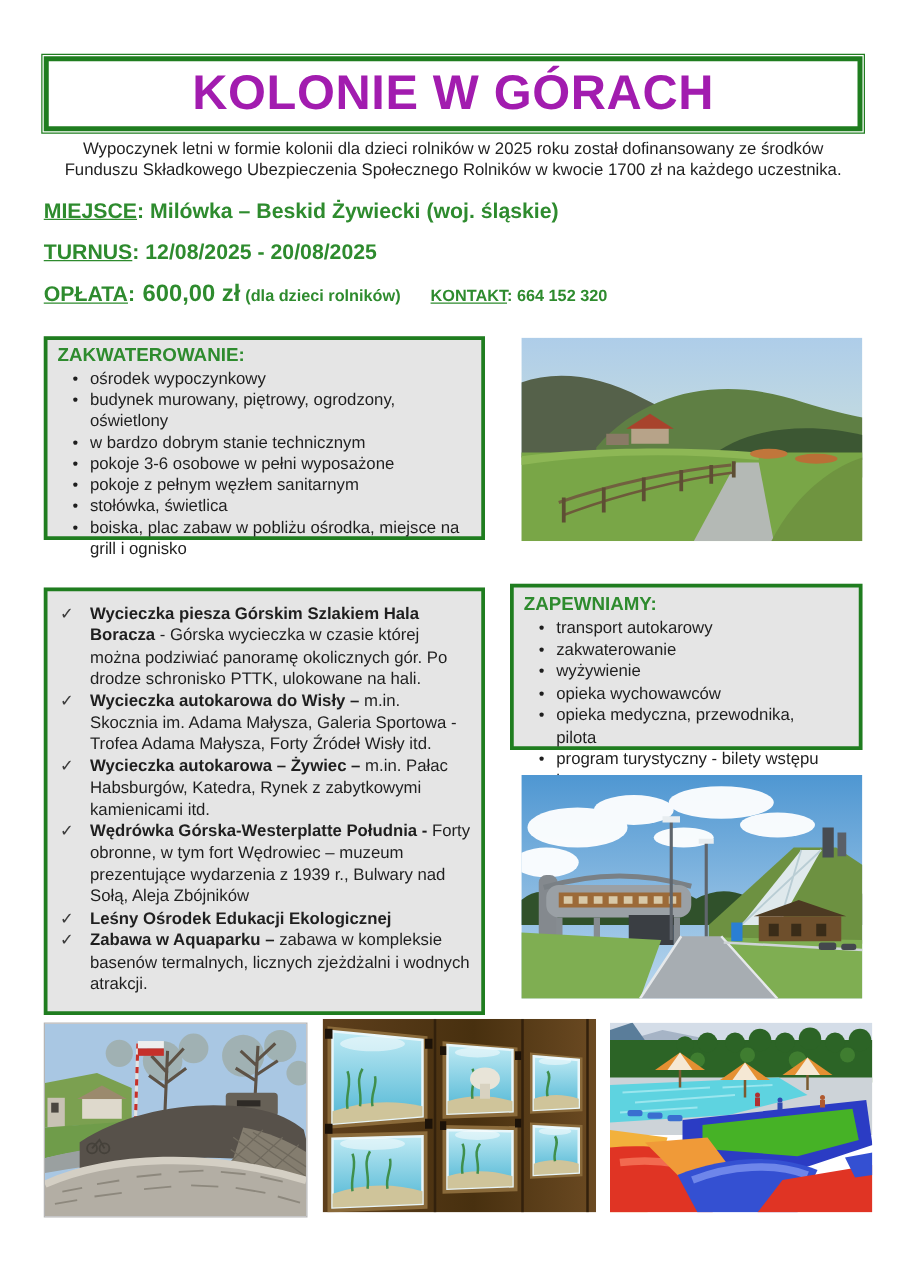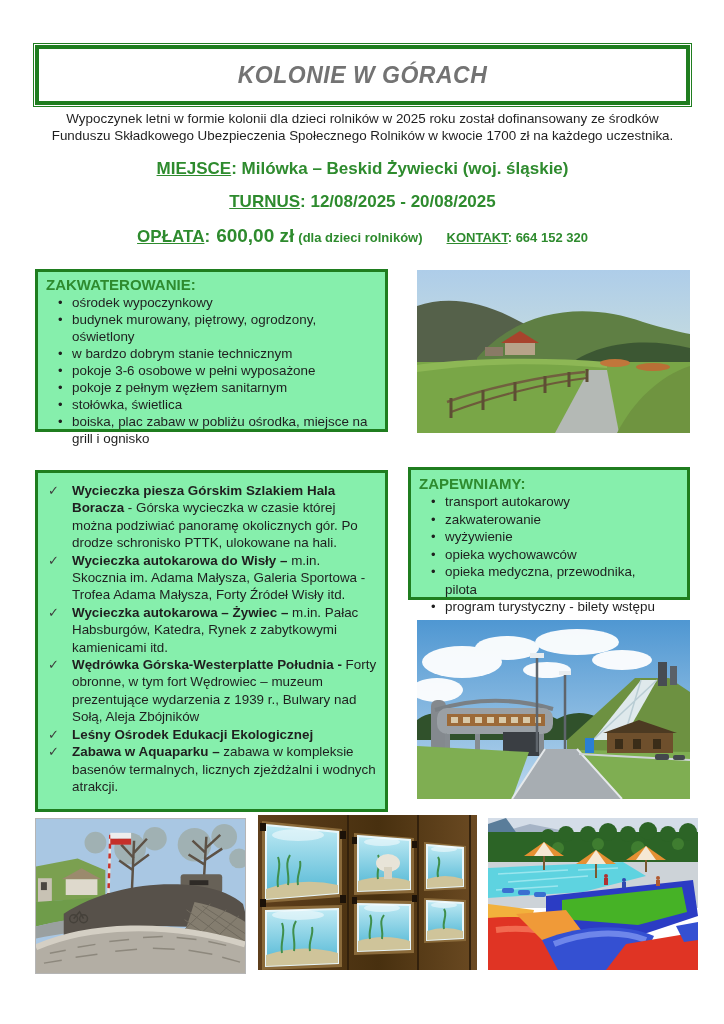--- a/index.html
+++ b/index.html
@@ -8,36 +8,36 @@
     font-family:"Liberation Sans","DejaVu Sans",sans-serif;
     color:#262626;margin:0 auto;overflow:hidden;
   }
   
   .title-box{
     position:absolute;left:35px;top:45px;width:655px;height:60px;
     box-sizing:border-box;border:4px solid #1f7d1f;
     outline:1px solid #1f7d1f;outline-offset:1px;
     display:flex;align-items:center;justify-content:center;background:#fff;
   }
-  .title-text{font-size:23px;font-weight:bold;color:#737373;letter-spacing:.5px;font-style:italic;}
+  .title-text{font-size:39px;font-weight:bold;color:#a21caf;letter-spacing:.5px;}
   
   .intro{position:absolute;left:35px;top:111px;width:655px;text-align:center;
     font-size:13.4px;line-height:16.5px;color:#1f1f1f;}
   
-  .detail{position:absolute;left:35px;width:655px;text-align:center;
+  .detail{position:absolute;left:35px;width:655px;
     font-size:17px;font-weight:bold;color:#2e8b2e;}
   .detail .u{text-decoration:underline;}
   #line-miejsce{top:159px;}
   #line-turnus{top:192px;}
   #line-oplata{top:225px;}
   .oplata-amount{font-size:19px;margin-left:6px;}
   .oplata-note{font-size:13px;margin-left:4px;}
   .kontakt{font-size:13px;margin-left:24px;}
   
-  .green-box{position:absolute;box-sizing:border-box;border:3px solid #1f7d1f;background:#86efac;}
+  .green-box{position:absolute;box-sizing:border-box;border:3px solid #1f7d1f;background:#e5e5e5;}
   .box-title{font-size:15px;font-weight:bold;color:#2e8b2e;margin:0 0 1px 0;}
   ul.plain{list-style:none;margin:0;padding:0;}
   ul.plain li{display:flex;font-size:13.4px;line-height:17px;color:#1f1f1f;}
   .bullet{width:14px;margin-left:12px;flex:0 0 auto;font-size:13px;}
   .li-text{flex:1;}
   #zakw-box{left:35px;top:269px;width:353px;height:163px;padding:4px 6px 2px 8px;}
   #zapew-box{left:408px;top:467px;width:282px;height:133px;padding:5px 23px 2px 8px;}
   #zapew-box ul.plain li{line-height:17.5px;}
   
   .section-heading{position:absolute;left:35px;top:438px;width:420px;

